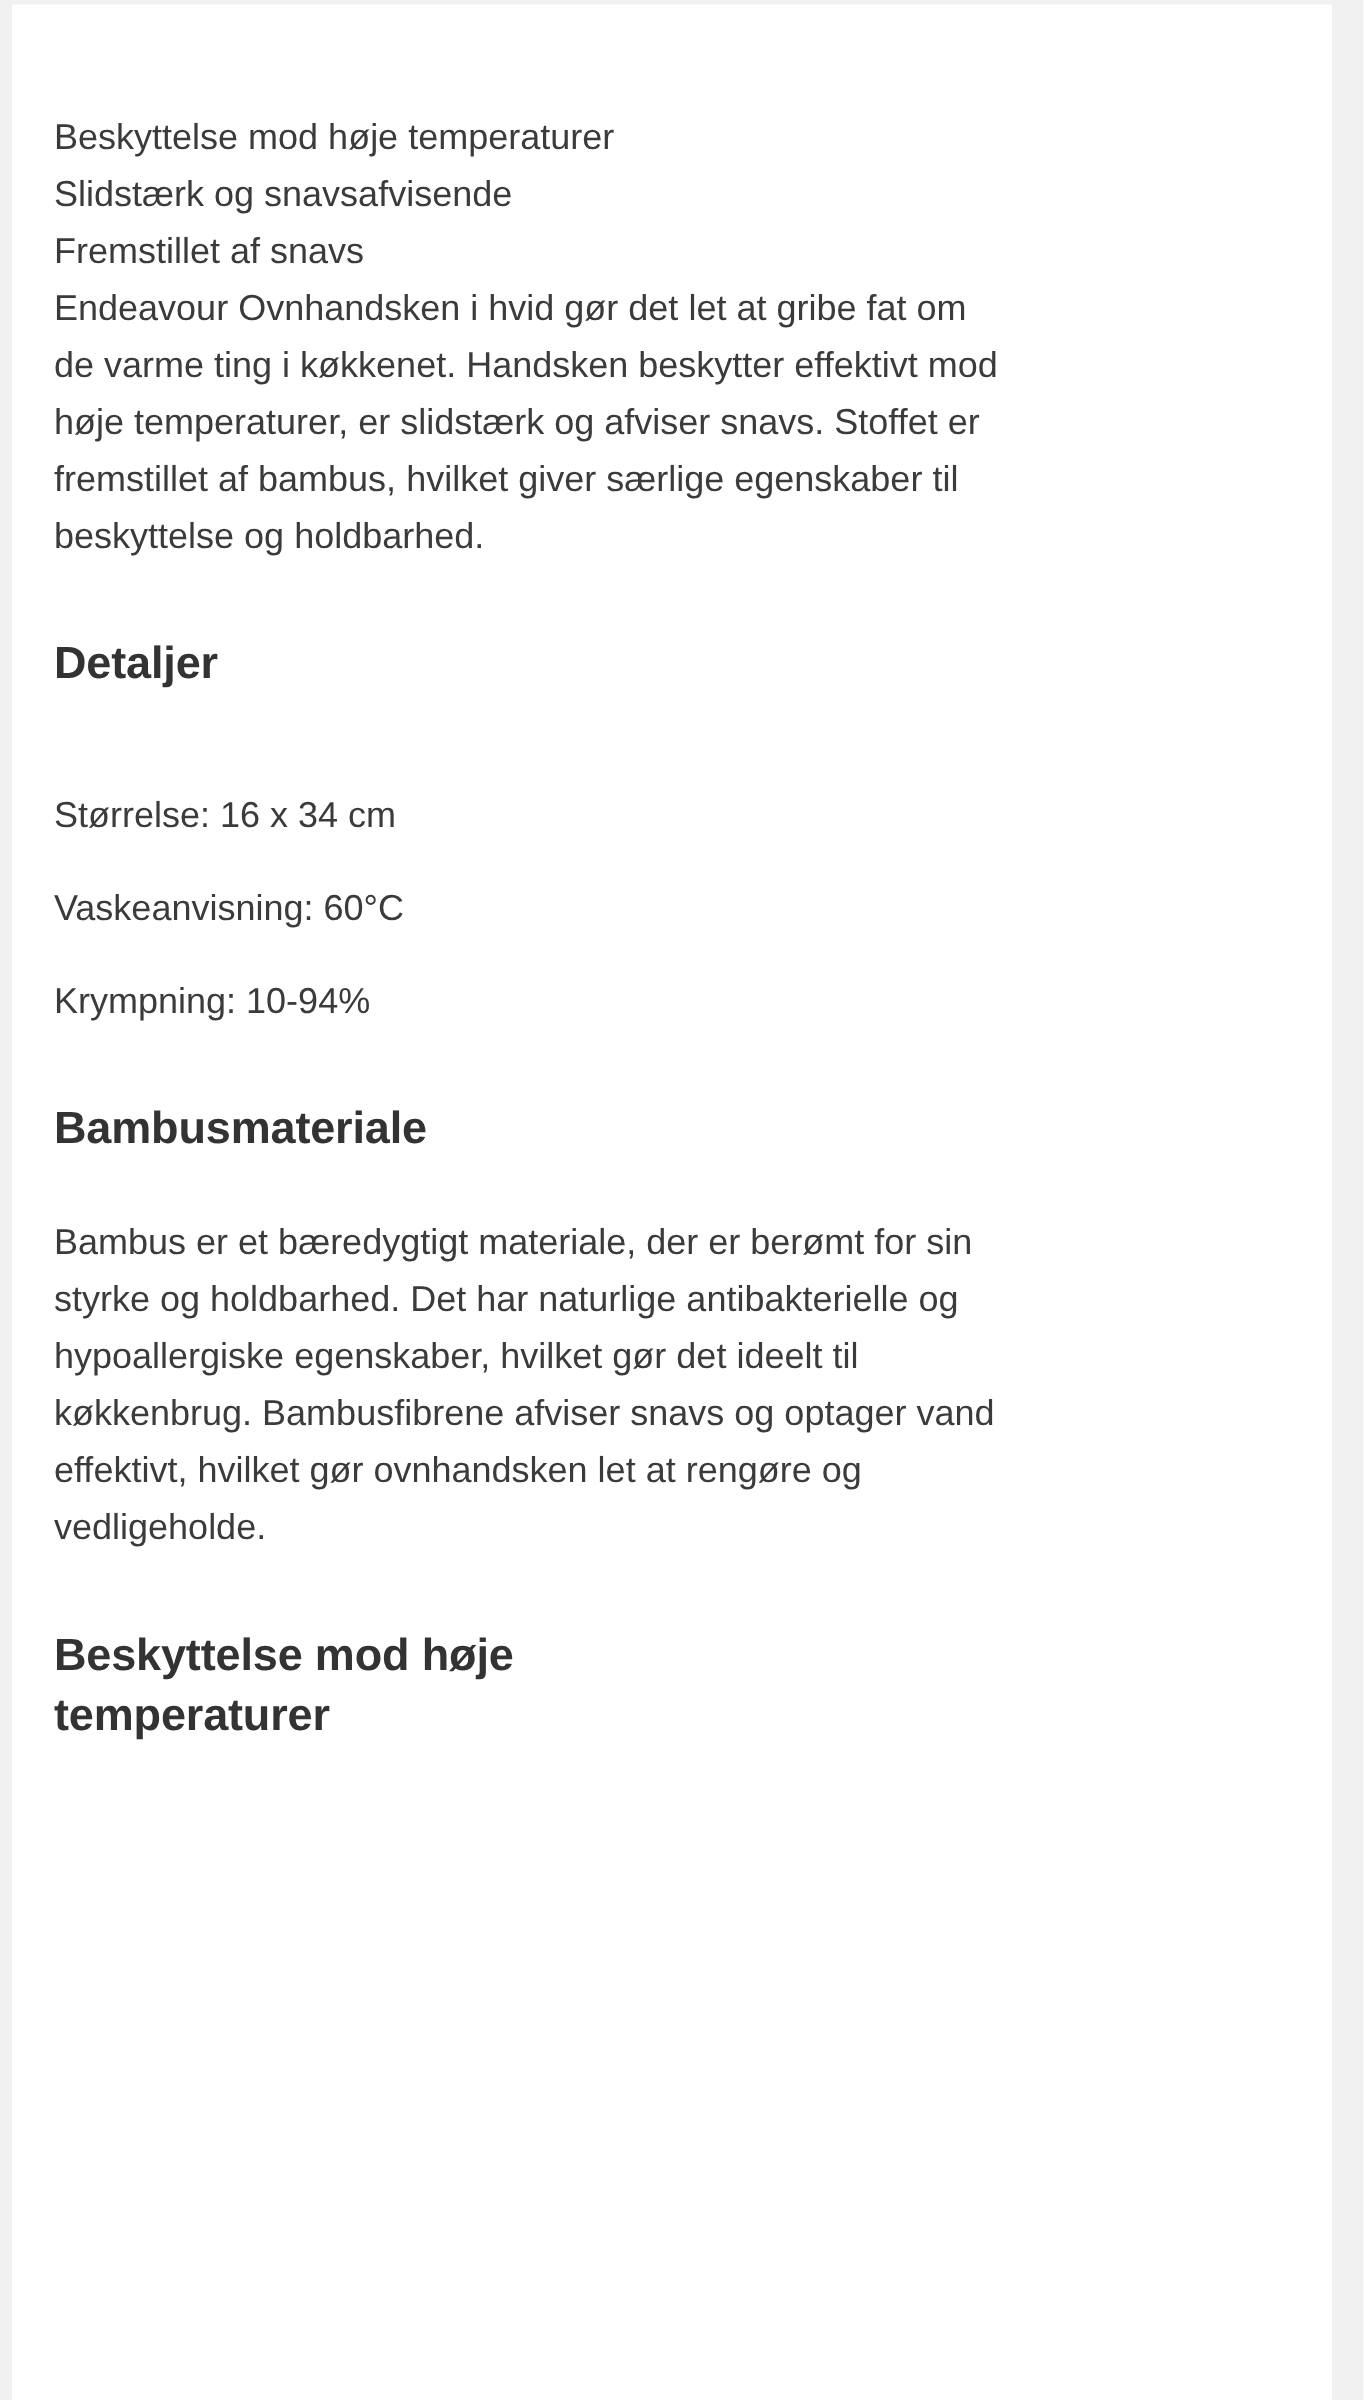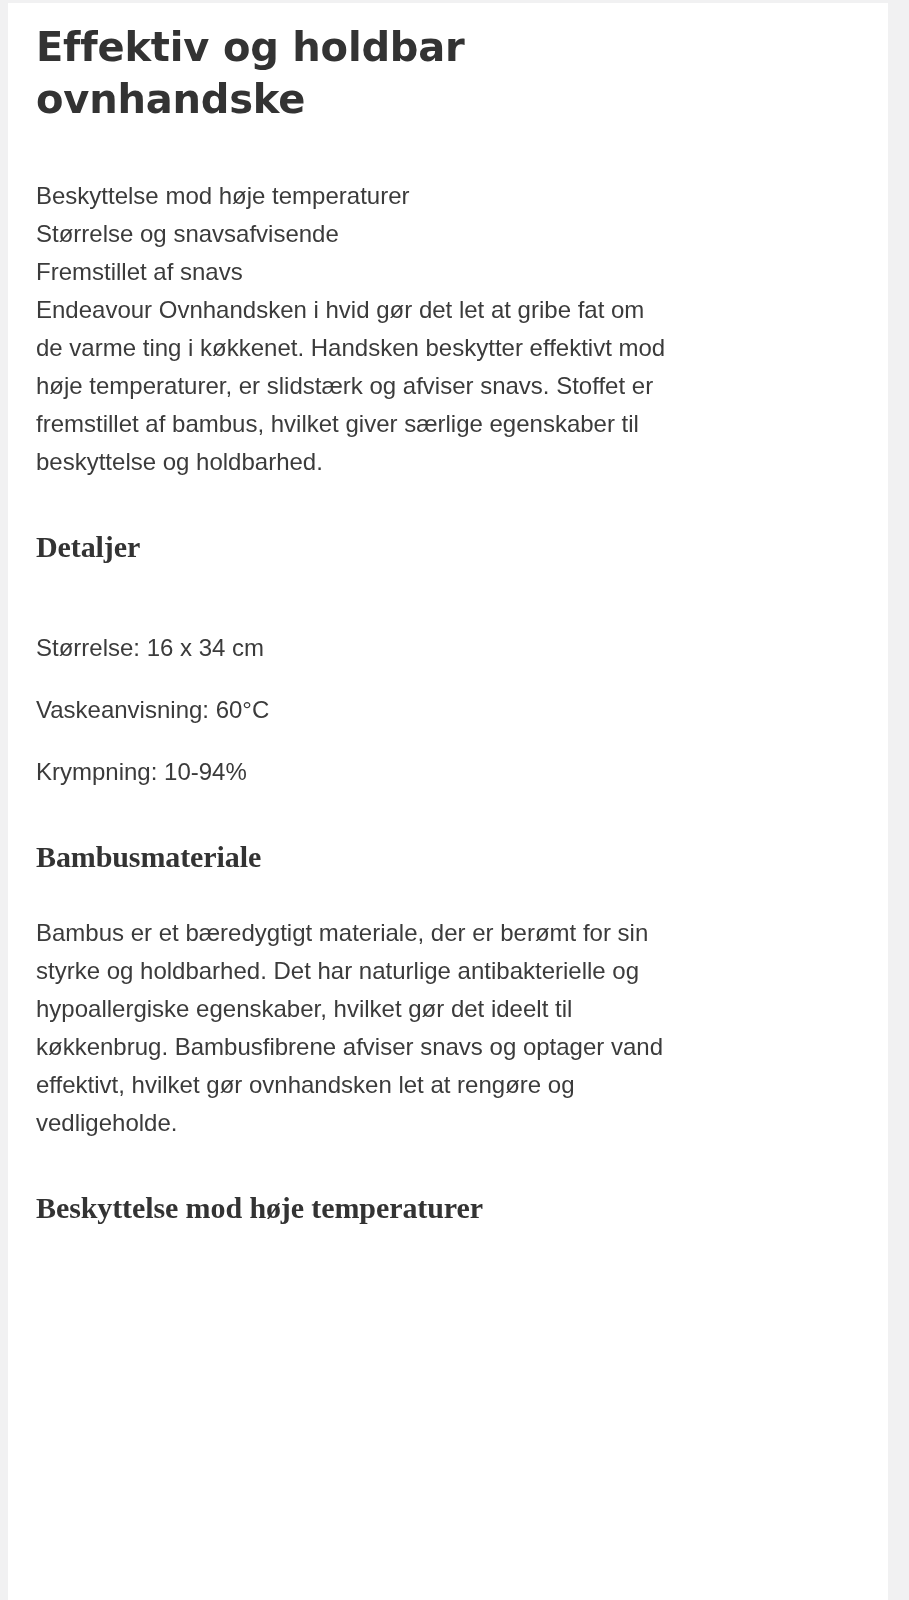--- a/index.html
+++ b/index.html
@@ -37,21 +37,21 @@
     font-size: 40px;
     line-height: 1.30;
     font-weight: bold;
     color: #333333;
     margin: 0;
     letter-spacing: -0.2px;
     max-width: 430px;
   }
 
   h2.section-heading {
-    font-family: Liberation Serif, serif;
+    font-family: Liberation Sans, sans-serif;
     font-size: 30px;
     line-height: 1.32;
     font-weight: bold;
     color: #333333;
     margin: 0;
     letter-spacing: -0.1px;
     max-width: 470px;
   }
 
   p.body-text,
@@ -71,27 +71,26 @@
 
   .feature-line { display: block; }
   .spec-line { display: block; margin-top: 24px; }
 </style>
 </head>
 <body>
 
 <div class="page-card">
   <div class="content">
 
-    <h1 class="doc-title">Effektiv og holdbar ovnhandske</h1>
 
     <div class="spacer-xl"></div>
 
     <div class="body-text">
       <span class="feature-line">Beskyttelse mod høje temperaturer</span>
-      <span class="feature-line">Størrelse og snavsafvisende</span>
+      <span class="feature-line">Slidstærk og snavsafvisende</span>
       <span class="feature-line">Fremstillet af snavs</span>
       <span>Endeavour Ovnhandsken i hvid gør det let at gribe fat om de varme ting i køkkenet. Handsken beskytter effektivt mod høje temperaturer, er slidstærk og afviser snavs. Stoffet er fremstillet af bambus, hvilket giver særlige egenskaber til beskyttelse og holdbarhed.</span>
     </div>
 
     <div class="spacer-lg"></div>
 
     <h2 class="section-heading">Detaljer</h2>
 
     <div class="spacer-md"></div>
 

